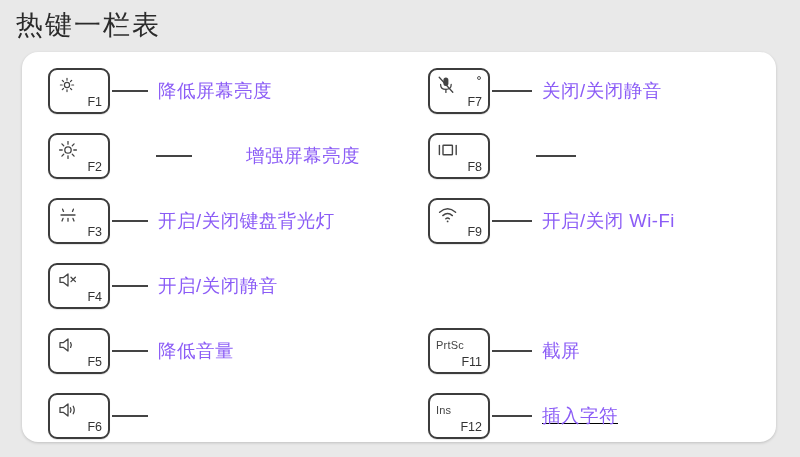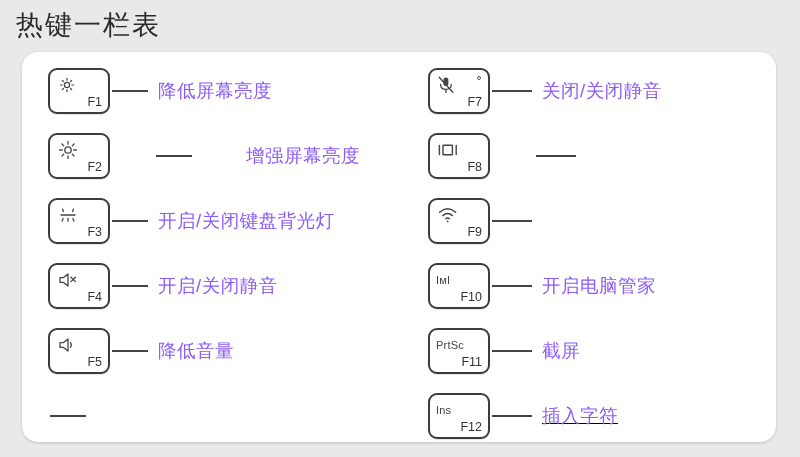--- a/index.html
+++ b/index.html
@@ -231,20 +231,32 @@
               </g>
             </svg>
         </div>
         <div class="key-fn">F5</div>
       </div>
       <div class="connector"></div>
       <div class="desc">降低音量</div>
     </div>
 
     <div class="row row-5">
+      <div class="keycap">
+        <div class="key-glyph">
+          <svg width="28" height="18" viewBox="0 0 28 18">
+              <g stroke="#444" stroke-width="1.3" fill="none" stroke-linejoin="round" stroke-linecap="round">
+                <path d="M4 6.6 H7.5 L12 3 V15 L7.5 11.4 H4 Z"></path>
+                <path d="M14.4 6.8 Q15.7 9 14.4 11.2"></path>
+                <path d="M17.2 5.2 Q19.3 9 17.2 12.8"></path>
+              </g>
+            </svg>
+        </div>
+        <div class="key-fn">F6</div>
+      </div>
       <div class="connector"></div>
     </div>
 
   </div>
 
   <div class="column col-right">
 
     <div class="row row-0">
       <div class="keycap">
         <div class="key-glyph">
@@ -288,30 +300,23 @@
                 <path d="M3.6 6.2 Q11.6 -0.6 19.6 6.2"></path>
                 <path d="M6.8 9.6 Q11.6 5.4 16.4 9.6"></path>
                 <path d="M9.8 12.8 Q11.6 11.2 13.4 12.8"></path>
                 <circle cx="11.6" cy="15.4" r="0.9" fill="#444" stroke="none"></circle>
               </g>
             </svg>
         </div>
         <div class="key-fn">F9</div>
       </div>
       <div class="connector"></div>
-    </div>
-
-    <div class="row row-3">
-      <div class="keycap">
-        <div class="key-glyph">IмI</div>
-        <div class="key-fn">F10</div>
-      </div>
-      <div class="connector"></div>
-      <div class="desc">开启电脑管家</div>
-    </div>
+      <div class="desc">开启/关闭 Wi-Fi</div>
+    </div>
+
 
     <div class="row row-4">
       <div class="keycap">
         <div class="key-glyph">PrtSc</div>
         <div class="key-fn">F11</div>
       </div>
       <div class="connector"></div>
       <div class="desc">截屏</div>
     </div>
 

